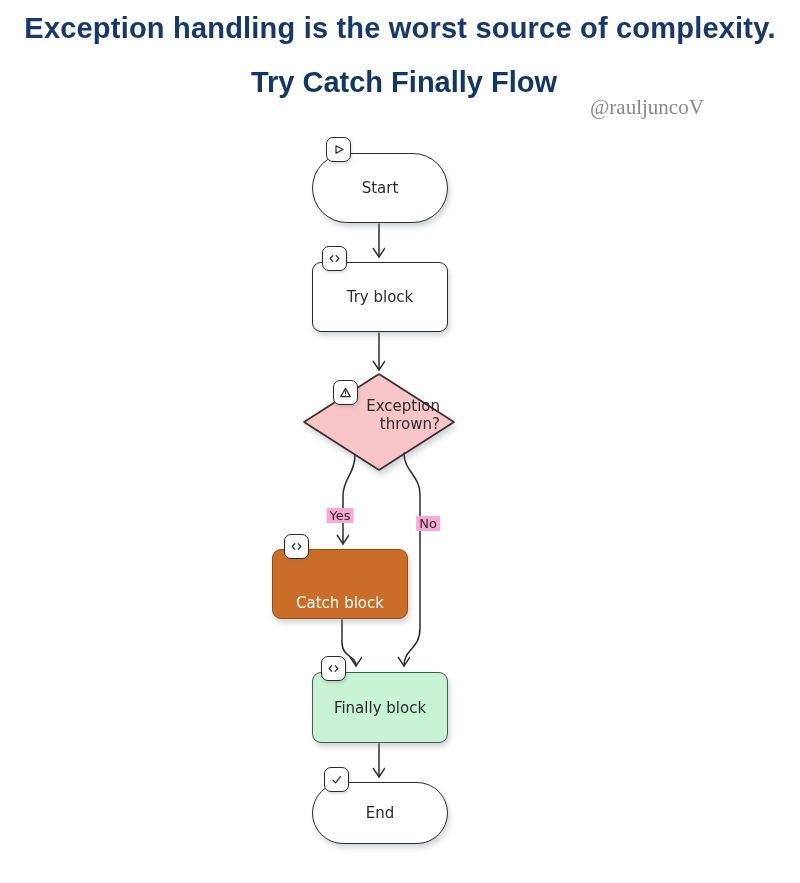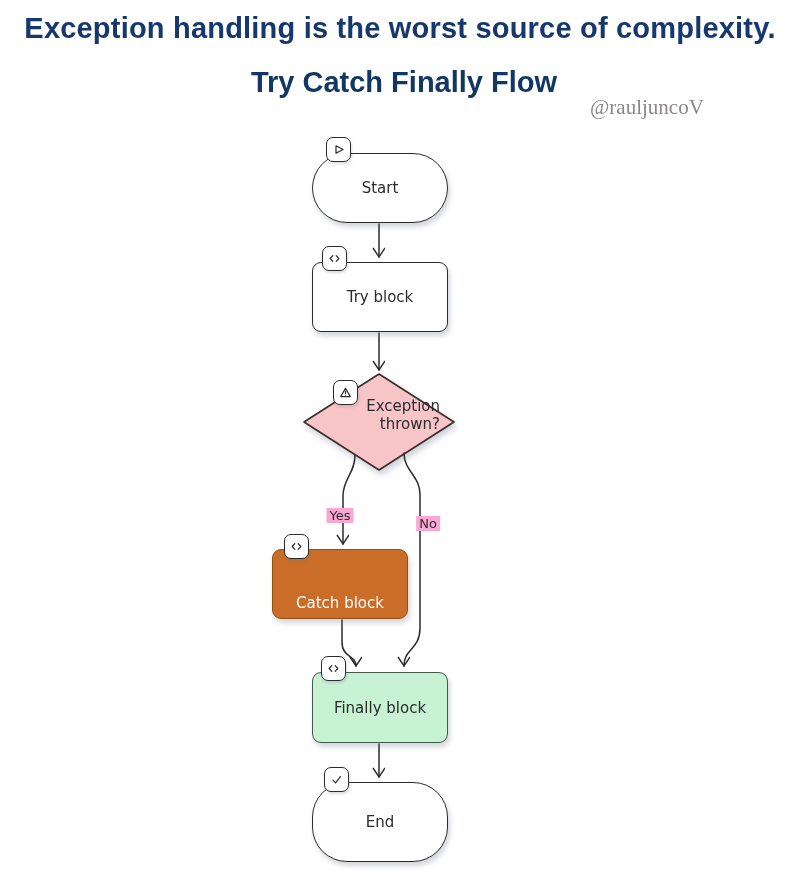--- a/index.html
+++ b/index.html
@@ -64,21 +64,21 @@
 
   #n-start   { left: 312px; top: 153px; width: 136px; height: 70px; }
   #n-try     { left: 312px; top: 262px; width: 136px; height: 70px; }
   #n-catch   { left: 272px; top: 549px; width: 136px; height: 70px;
                background: var(--catch-orange, #c96d28);
                border-color: var(--catch-border, #98500f); }
   #n-catch .node-label { color: var(--text-light, #ffffff); margin-top: 37px; }
   #n-finally { left: 312px; top: 672px; width: 136px; height: 71px;
                background: var(--finally-green, #c8f2d4);
                border-color: var(--finally-border, #435c49); align-items: center; }
-  #n-end     { left: 312px; top: 782px; width: 136px; height: 80px; }
+  #n-end     { left: 312px; top: 782px; width: 136px; height: 62px; }
 
   .decision-label {
     position: absolute; left: 318px; top: 398px; width: 122px;
     text-align: right; font-size: 15px; line-height: 1.18;
     color: var(--text-dark, #2b2b2b);
   }
 
   
   .badge {
     position: absolute; width: 25px; height: 25px;

